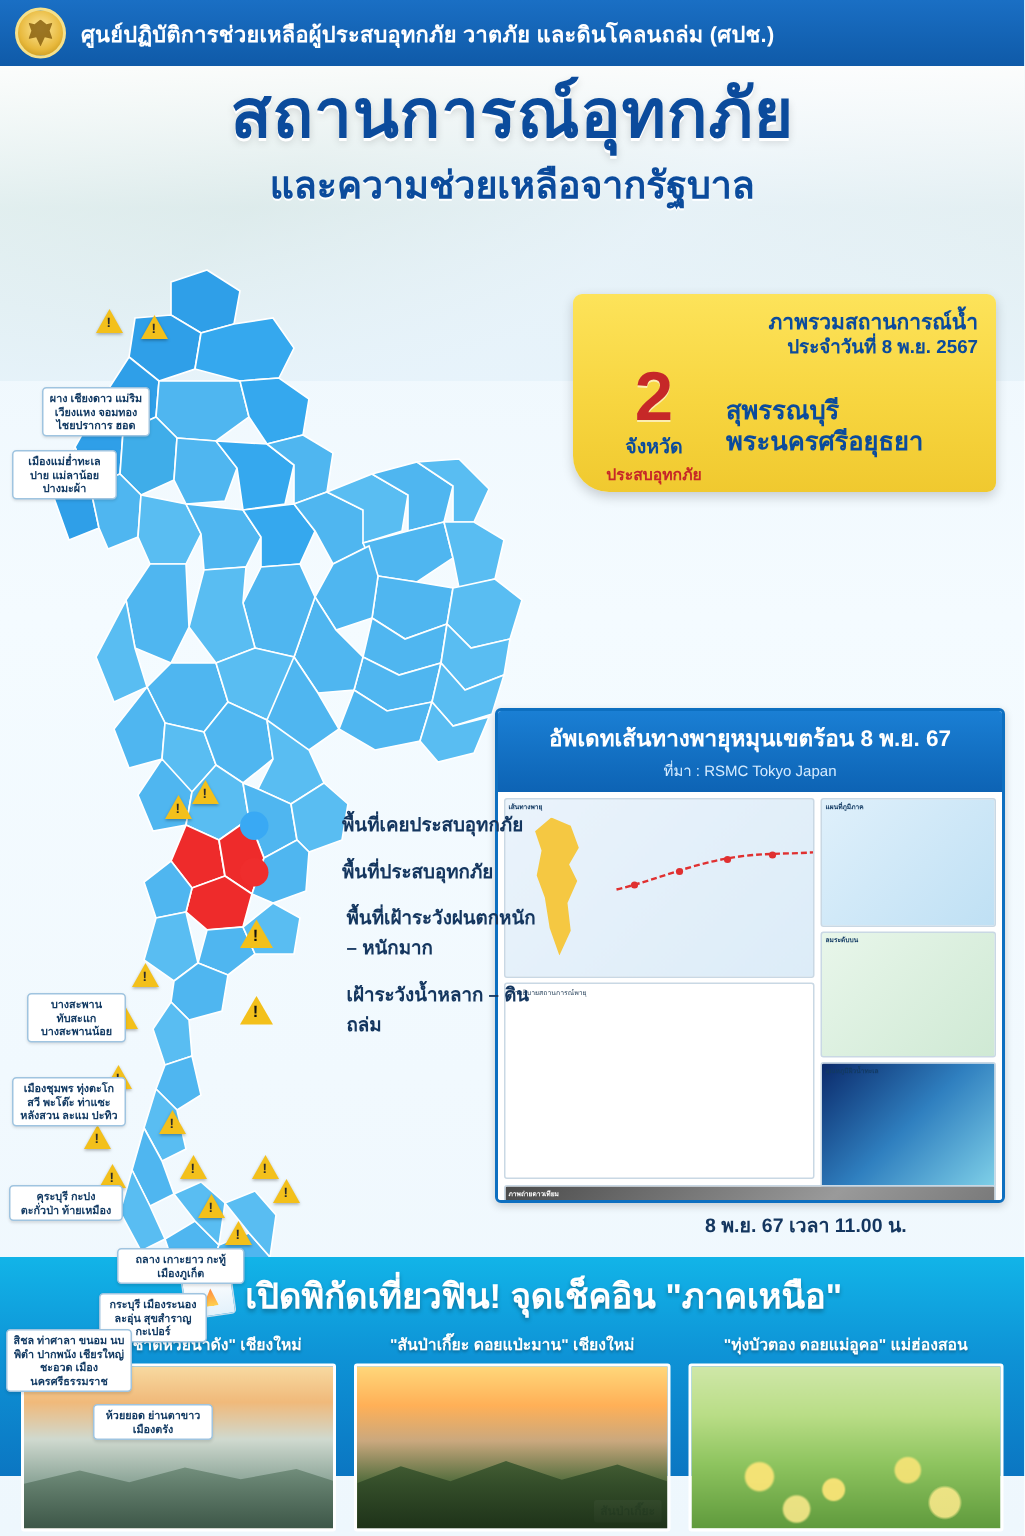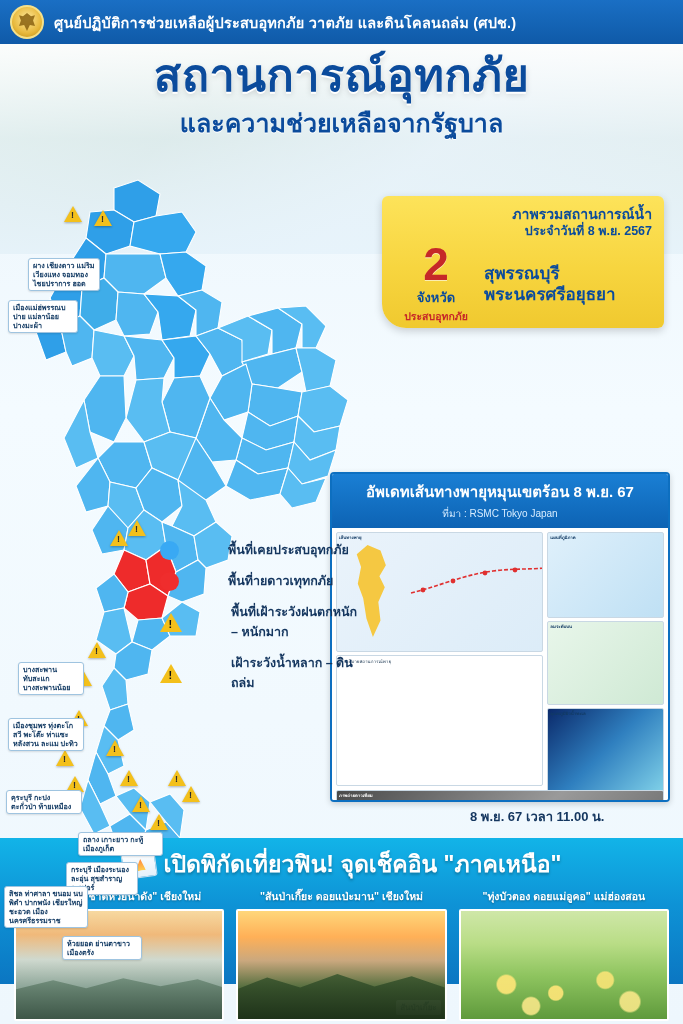--- a/index.html
+++ b/index.html
@@ -143,21 +143,21 @@
     background: #ffffff;
     border: 1px solid #9fc4e0;
     border-radius: 3px;
     padding: 2px 4px;
     font-size: 7.2px;
     line-height: 1.25;
     color: #123a63;
     font-weight: bold;
     z-index: 18;
     box-shadow: 0 1px 2px rgba(0,0,0,.12);
-    text-align: left;
+    text-align: center;
   }
   .warn-tri {
     position: absolute; z-index: 19;
     width: 0; height: 0;
     border-left: 9px solid transparent; border-right: 9px solid transparent;
     border-bottom: 16px solid #f3c01b;
     filter: drop-shadow(0 1px 1px rgba(0,0,0,.3));
   }
   .warn-tri::after {
     content: "!"; position: absolute; left: -2px; top: 4px;
@@ -407,21 +407,21 @@
     <div class="warn-tri" style="left:110px; top:620px;"></div>
     <div class="warn-tri" style="left:122px; top:646px;"></div>
     <div class="warn-tri" style="left:140px; top:664px;"></div>
     <div class="warn-tri" style="left:158px; top:620px;"></div>
     <div class="warn-tri" style="left:172px; top:636px;"></div>
   </div>
 
   <div class="callout" style="left:28px; top:258px; width:72px;">ผาง เชียงดาว แม่ริม
 เวียงแหง จอมทอง
 ไชยปราการ ฮอด</div>
-  <div class="callout" style="left:8px;  top:300px; width:70px;">เมืองแม่ฮ่พรรณบ ปาย
+  <div class="callout" style="left:8px;  top:300px; width:70px;">เมืองแม่ฮ่ำทะเล ปาย
 แม่ลาน้อย ปางมะผ้า</div>
   <div class="callout" style="left:18px; top:662px; width:66px;">บางสะพาน ทับสะแก
 บางสะพานน้อย</div>
   <div class="callout" style="left:8px;  top:718px; width:76px;">เมืองชุมพร ทุ่งตะโก สวี
 พะโต๊ะ ท่าแซะ หลังสวน
 ละแม ปะทิว</div>
   <div class="callout" style="left:6px;  top:790px; width:76px;">คุระบุรี กะปง ตะกั่วป่า
 ท้ายเหมือง</div>
   <div class="callout" style="left:78px; top:832px; width:85px;">ถลาง เกาะยาว กะทู้ เมืองภูเก็ต</div>
   <div class="callout" style="left:66px; top:862px; width:72px;">กระบุรี เมืองระนอง ละอุ่น
@@ -473,21 +473,21 @@
     </div>
   </div>
 
   <div class="legend">
     <div class="legend-row">
       <div class="legend-dot blue"></div>
       <div class="legend-label">พื้นที่เคยประสบอุทกภัย</div>
     </div>
     <div class="legend-row">
       <div class="legend-dot red"></div>
-      <div class="legend-label">พื้นที่ายดาวเทุทกภัย</div>
+      <div class="legend-label">พื้นที่ประสบอุทกภัย</div>
     </div>
     <div class="legend-row">
       <div class="legend-tri"></div>
       <div class="legend-label">พื้นที่เฝ้าระวังฝนตกหนัก – หนักมาก</div>
     </div>
     <div class="legend-row">
       <div class="legend-tri"></div>
       <div class="legend-label">เฝ้าระวังน้ำหลาก – ดินถล่ม</div>
     </div>
   </div>

